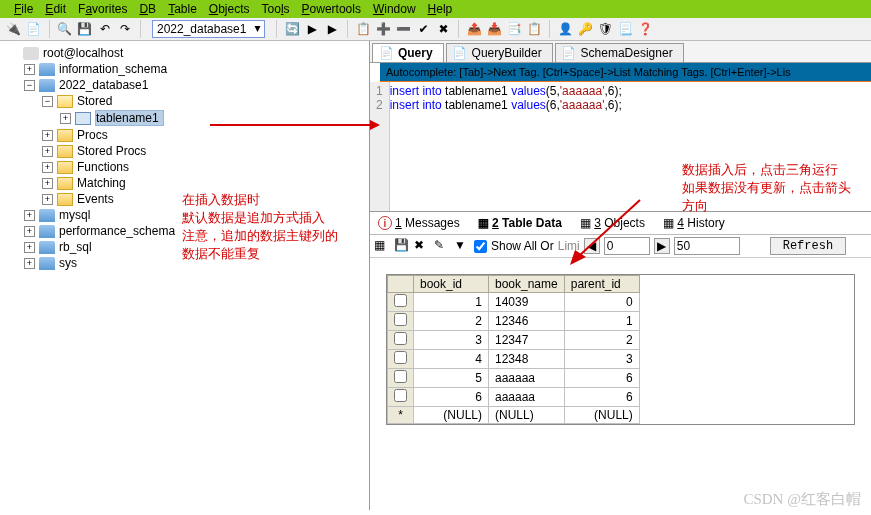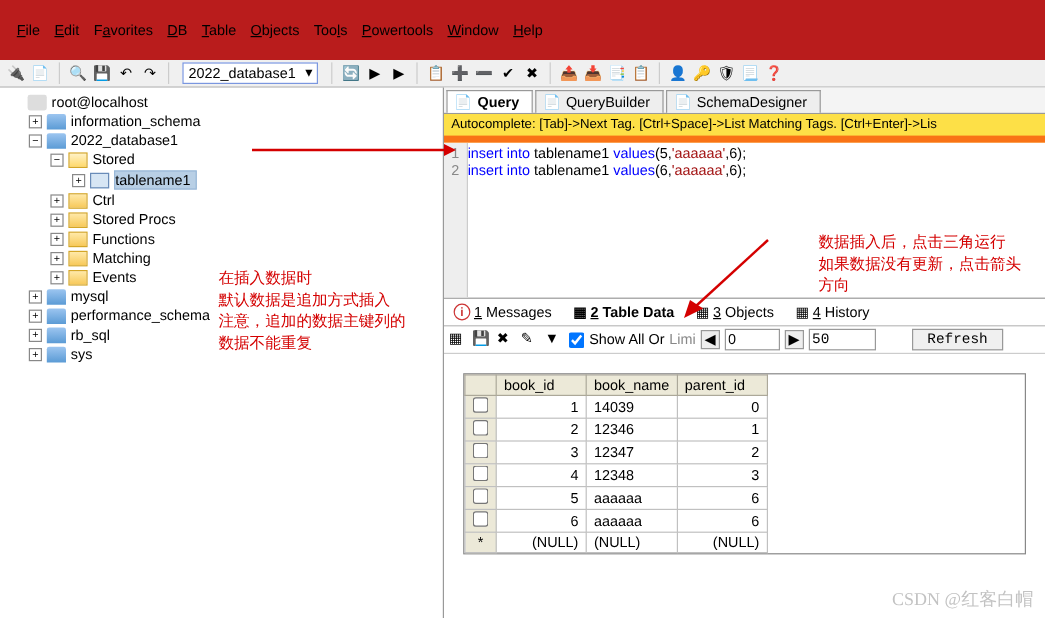--- a/index.html
+++ b/index.html
@@ -1,17 +1,17 @@
 <!DOCTYPE html>
 <html><head>
 <meta charset="utf-8">
 <style>
 * { margin: 0; padding: 0; box-sizing: border-box; font-family: Tahoma, "Microsoft YaHei", sans-serif; font-size: 12px; }
 body { background: #fff; width: 871px; height: 515px; overflow: hidden; position: relative; }
-.menubar { display: flex; gap: 12px; padding: 18px 14px; background: #b91c1c; }
+.menubar { display: flex; gap: 12px; padding: 2px 14px; background: #84cc16; }
 .menubar span { cursor: default; }
 .menubar span u { text-decoration: underline; }
 .toolbar { display: flex; align-items: center; gap: 4px; padding: 2px 6px; background: #f0f0f0; border-bottom: 1px solid #bbb; }
 .tool-ico { width: 16px; height: 16px; display: inline-flex; align-items: center; justify-content: center; }
 .sep { width: 1px; height: 18px; background: #ccc; margin: 0 3px; }
 .db-select { border: 1px solid #7A96DF; background: #fff; padding: 1px 18px 1px 4px; font-size: 12px; position: relative; margin: 0 4px; }
 .db-select::after { content: '▾'; position: absolute; right: 4px; top: 0; }
 .main { display: flex; height: calc(100% - 46px); }
 .left { width: 370px; border-right: 1px solid #999; overflow: auto; padding: 4px 2px; position: relative; }
 .tree-row { display: flex; align-items: center; gap: 4px; padding: 1px 0; white-space: nowrap; }
@@ -22,21 +22,21 @@
 .ic-folder { background: linear-gradient(#ffe9a8,#f7c95a); border: 1px solid #d4a627; }
 .ic-folder.open { background: linear-gradient(#fff2c7,#ffd96b); }
 .ic-table { background: #d7e6f4; border: 1px solid #6a8cb8; }
 .sel { background: #b8cfe5; border: 1px solid #99b8d8; padding-right: 4px; }
 .indent { display: inline-block; }
 
 .right { flex: 1; display: flex; flex-direction: column; position: relative; }
 .tabs-top { display: flex; border-bottom: 1px solid #999; background: #f4f4f4; padding-top: 2px; }
 .tab { padding: 2px 10px 2px 6px; border: 1px solid #999; border-bottom: none; margin-left: 2px; background: #eee; display: flex; align-items: center; gap: 4px; }
 .tab.active { background: #fff; font-weight: bold; }
-.autocomplete { padding: 3px 6px; font-size: 11px; background: #fde047; border-bottom: 6px solid #f97316; white-space: nowrap; overflow: hidden; }
+.autocomplete { padding: 3px 6px; font-size: 11px; background: #0369a1; border-bottom: 1px solid #f97316; white-space: nowrap; overflow: hidden; margin-left: 10px; }
 .editor { flex: 0 0 130px; display: flex; font-family: 'Courier New', monospace; font-size: 13px; background: #fff; overflow: auto; border-bottom: 1px solid #999; }
 .gutter { background: #eee; color: #888; text-align: right; padding: 2px 6px; border-right: 1px solid #ccc; }
 .code { padding: 2px 0; white-space: pre; }
 .kw { color: #0000ff; }
 .str { color: #a31515; }
 
 .result-tabs { display: flex; gap: 10px; padding: 3px 4px; border-bottom: 1px solid #bbb; align-items: center; }
 .rtab { display: flex; align-items: center; gap: 3px; padding: 1px 4px; }
 .rtab.active { font-weight: bold; }
 .rtab u { text-decoration: underline; }
@@ -141,21 +141,21 @@
         <div class="tree-row">
           <span class="indent" style="width:54px"></span>
           <span class="expander">+</span>
           <span class="tree-ic ic-table"></span>
           <span class="sel">tablename1</span>
         </div>
         <div class="tree-row">
           <span class="indent" style="width:36px"></span>
           <span class="expander">+</span>
           <span class="tree-ic ic-folder"></span>
-          <span>Ctrl</span>
+          <span>Procs</span>
         </div>
         <div class="tree-row">
           <span class="indent" style="width:36px"></span>
           <span class="expander">+</span>
           <span class="tree-ic ic-folder"></span>
           <span>Stored Procs</span>
         </div>
         <div class="tree-row">
           <span class="indent" style="width:36px"></span>
           <span class="expander">+</span>
@@ -249,21 +249,21 @@
       <span class="small-ico">💾</span>
       <span class="small-ico">✖</span>
       <span class="small-ico">✎</span>
       <span class="small-ico">▼</span>
       <input type="checkbox" class="chk" checked="" style="">
       <span>Show All Or</span>
       <span style="color:#888">Limi</span>
       <span class="nav-btn">◀</span>
       <input class="txt-in" style="width: 46px;" value="0">
       <span class="nav-btn">▶</span>
-      <input class="txt-in" style="width: 56px; font-family: Liberation Mono, monospace;" value="50">
+      <input class="txt-in" style="width: 66px;" value="50">
       <span style="flex:0 0 22px"></span>
       <button class="btn">Refresh</button>
     </div>
 
     <div class="datagrid" style="margin:16px;">
       <table id="grid-table">
           <tbody>
             <tr>
               <th class="rowhdr"></th>
               <th style="min-width:75px">book_id</th>

